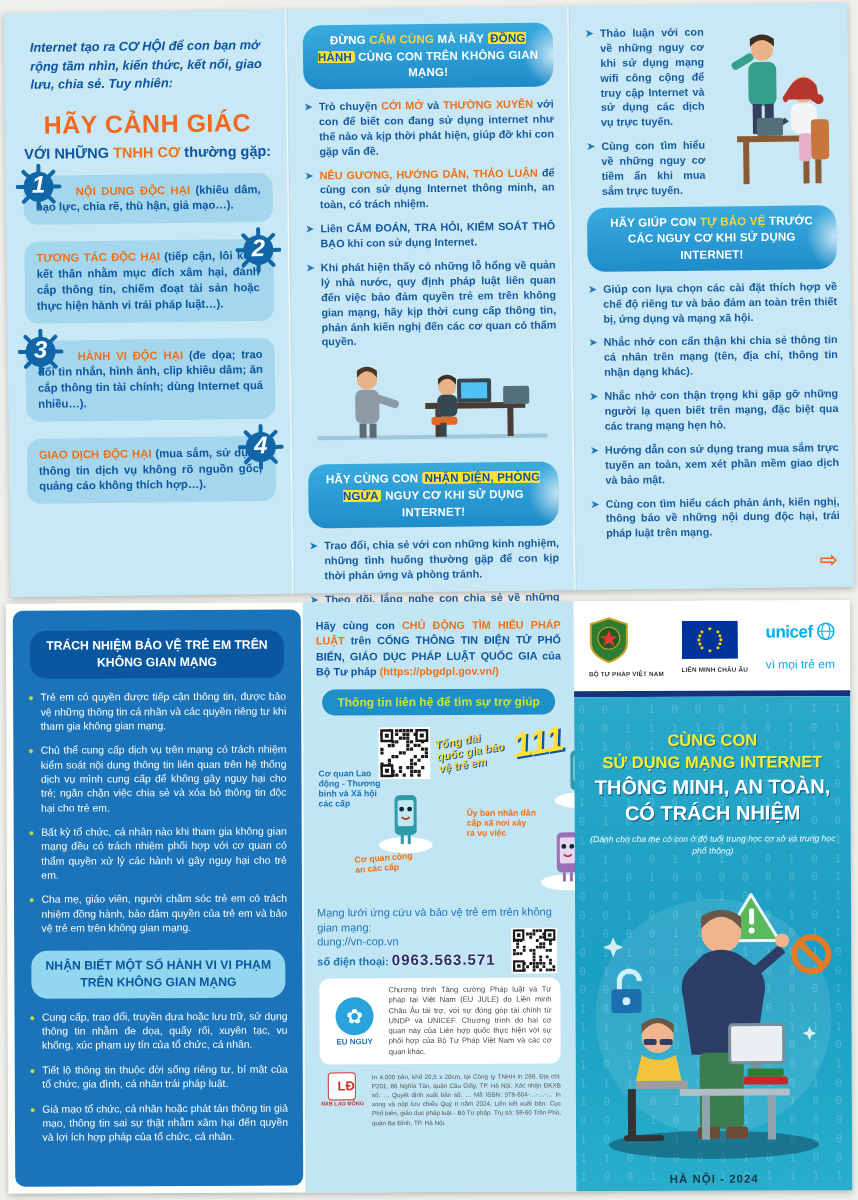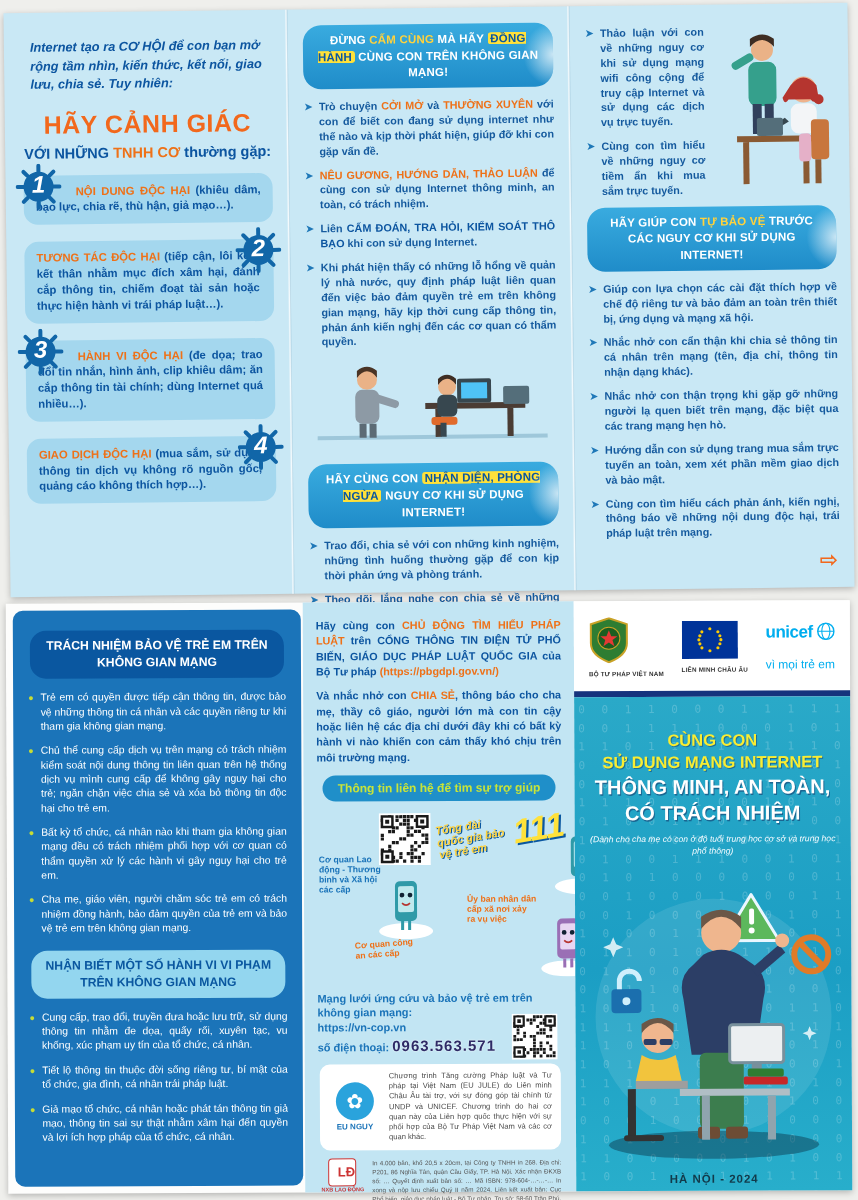--- a/index.html
+++ b/index.html
@@ -77,21 +77,21 @@
   .agency{position:absolute;font-weight:800;font-size:8.6px;line-height:1.15;width:70px;}
   .agency.blue{color:#1b74b9;}
   .agency.orange{color:#ee7118;}
   .a1{left:2px;top:44px;}
   .a2{left:38px;top:128px;transform:rotate(-4deg);}
   .a3{left:150px;top:84px;}
   .mascot{position:absolute;}
   .m1{left:60px;top:62px;}
   .m2{left:236px;top:18px;}
   .m3{left:222px;top:100px;}
-  .network{color:#1b74b9;font-weight:700;font-size:11px;line-height:1.3;margin:2px 0 0 0;}
+  .network{color:#1b74b9;font-weight:400;font-size:11px;line-height:1.3;margin:2px 0 0 0;}
   .network .url{color:#1b74b9;}
   .phoneline{margin:3px 0 6px 0;color:#1b74b9;font-weight:800;font-size:11px;}
   .phone-num{color:#2e2a66;font-size:15px;letter-spacing:1px;text-shadow:0 0 2px #fff;}
   .qr2{position:absolute;right:18px;margin-top:-46px;}
   .eujule{display:flex;gap:8px;background:#fff;border-radius:10px;padding:7px 9px;
         margin:10px 2px 8px 2px;align-items:center;}
   .ej-badge{flex:0 0 52px;text-align:center;}
   .ej-circle{width:38px;height:38px;border-radius:50%;background:#2aa3dc;margin:0 auto 2px auto;
         position:relative;}
   .ej-circle::after{content:"✿";position:absolute;inset:0;color:#fff;font-size:20px;
@@ -367,21 +367,20 @@
           </li>
         <li>
             <span class="dot">●</span>
             <span>Giả mạo tổ chức, cá nhân hoặc phát tán thông tin giả mạo, thông tin sai sự thật nhằm xâm hại đến quyền và lợi ích hợp pháp của tổ chức, cá nhân.</span>
           </li>
       </ul>
     </div>
 
     <div class="bcol bcol-mid">
       <p class="lead"><span class="seg-b">Hãy cùng con </span><span class="seg-o">CHỦ ĐỘNG TÌM HIỂU PHÁP LUẬT</span><span class="seg-b"> trên CỔNG THÔNG TIN ĐIỆN TỬ PHỔ BIẾN, GIÁO DỤC PHÁP LUẬT QUỐC GIA của Bộ Tư pháp </span><span class="seg-o">(https://pbgdpl.gov.vn/)</span></p>
-      <p class="lead"><span class="seg-b">Và nhắc nhở con </span><span class="seg-o">CHIA SẺ</span><span class="seg-b">, thông báo cho cha mẹ, thầy cô giáo, người lớn mà con tin cậy hoặc liên hệ các địa chỉ dưới đây khi có bất kỳ hành vi nào khiến con cảm thấy khó chịu trên môi trường mạng.</span></p>
       <div class="contact-pill">Thông tin liên hệ để tìm sự trợ giúp</div>
 
       <div class="helpmap">
         <svg class="qr1" width="52" height="52" viewBox="0 0 52 52">
             <rect width="52" height="52" fill="#fff"></rect>
             <rect x="9.4" y="2" width="3.2" height="3.2" fill="#1a1a1a"></rect>
             <rect x="16.8" y="2" width="3.2" height="3.2" fill="#1a1a1a"></rect>
             <rect x="20.5" y="2" width="3.2" height="3.2" fill="#1a1a1a"></rect>
             <rect x="24.200000000000003" y="2" width="3.2" height="3.2" fill="#1a1a1a"></rect>
             <rect x="27.900000000000002" y="2" width="3.2" height="3.2" fill="#1a1a1a"></rect>
@@ -488,21 +487,21 @@
             <circle cx="33" cy="22" r="2.4" fill="#123"></circle>
             <path d="M25 30 q4 4 8 0" stroke="#b5352f" stroke-width="1.6" fill="none"></path>
             <rect x="40" y="2" width="3" height="10" fill="#9a6fb5" transform="rotate(20 40 2)"></rect>
             <rect x="24" y="48" width="3" height="9" fill="#9a6fb5"></rect>
             <rect x="31" y="48" width="3" height="9" fill="#9a6fb5"></rect>
         </svg>
       </div>
 
       <p class="network">
         <span>Mạng lưới ứng cứu và bảo vệ trẻ em trên không gian mạng:</span><br>
-        <span class="url">https://vn-cop.vn</span>
+        <span class="url">dung://vn-cop.vn</span>
       </p>
       <p class="phoneline">
         <span>số điện thoại:</span>
         <b class="phone-num">0963.563.571</b>
       </p>
       <svg class="qr2" width="46" height="46" viewBox="0 0 52 52">
           <rect width="52" height="52" fill="#fff"></rect>
           <rect x="5.7" y="2" width="3.2" height="3.2" fill="#1a1a1a"></rect>
           <rect x="24.200000000000003" y="2" width="3.2" height="3.2" fill="#1a1a1a"></rect>
           <rect x="27.900000000000002" y="2" width="3.2" height="3.2" fill="#1a1a1a"></rect>

